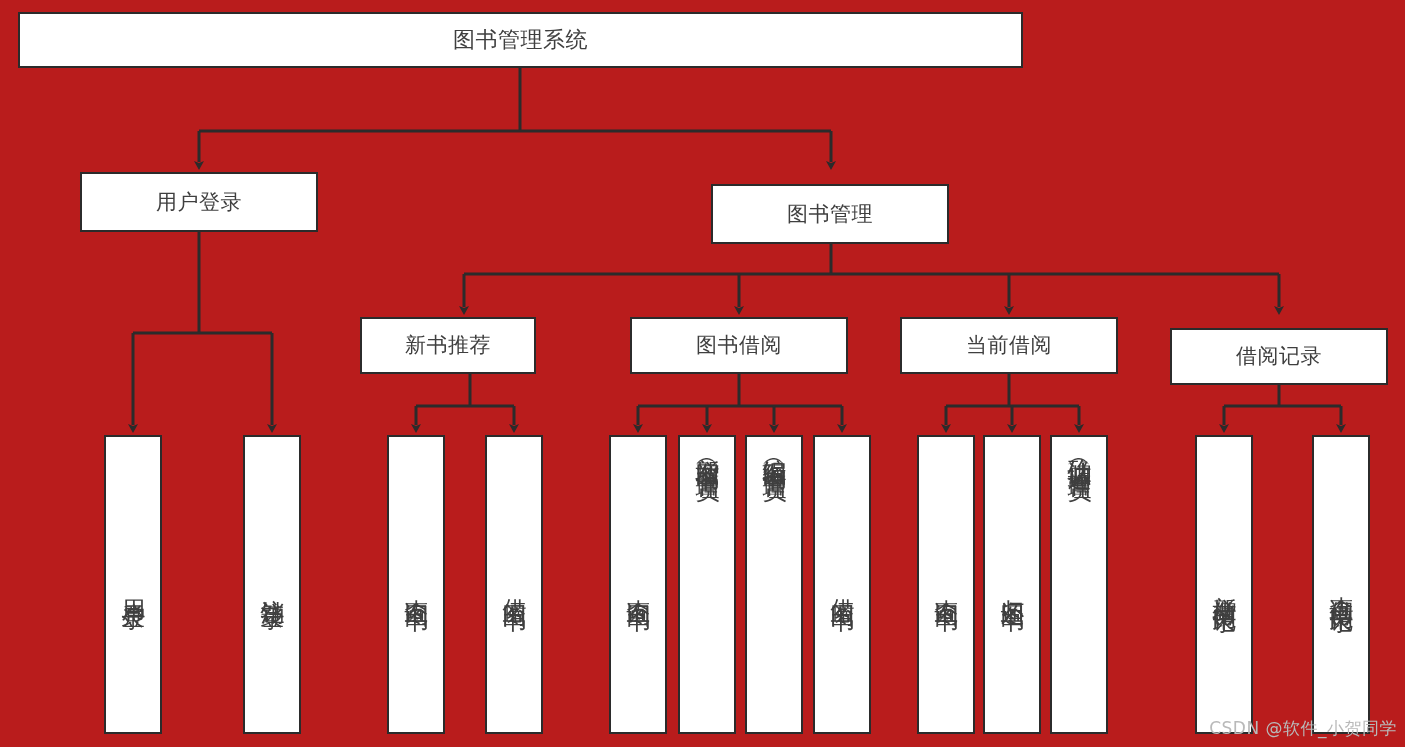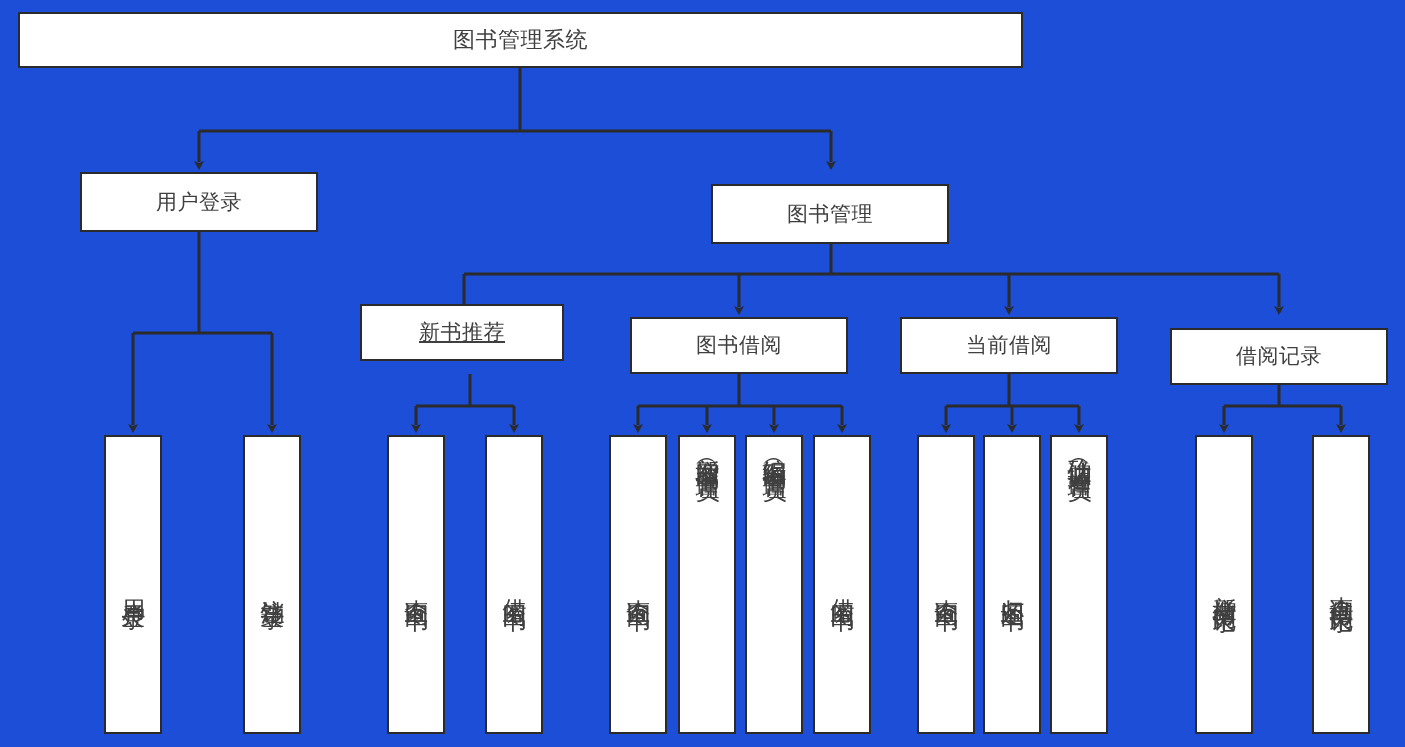--- a/index.html
+++ b/index.html
@@ -8,21 +8,21 @@
     padding: 0;
     background: #ffffff;
   }
   body {
     font-family: "DejaVu Sans", "Liberation Sans", sans-serif;
   }
   #diagram-root {
     position: relative;
     width: 1405px;
     height: 747px;
-    background: #1d4ed8;
+    background: #b91c1c;
     overflow: hidden;
   }
   #edge-layer {
     position: absolute;
     left: 0;
     top: 0;
     width: 1405px;
     height: 747px;
     pointer-events: none;
   }
@@ -138,21 +138,21 @@
     <span class="label">图书管理系统</span>
   </div>
 
   <div class="node h" style="left:80px; top:172px; width:238px; height:60px;">
     <span class="label">用户登录</span>
   </div>
   <div class="node h" style="left:711px; top:172px; width:238px; height:60px;margin-top:12px;">
     <span class="label">图书管理</span>
   </div>
 
-  <div class="node h" style="left:360px; top:304px; width:204px; height:57px;text-decoration:underline;">
+  <div class="node h" style="left:360px; top:317px; width:176px; height:57px;">
     <span class="label">新书推荐</span>
   </div>
   <div class="node h" style="left:630px; top:317px; width:218px; height:57px;font-family:Liberation Serif, serif;">
     <span class="label">图书借阅</span>
   </div>
   <div class="node h" style="left:900px; top:317px; width:218px; height:57px;justify-content:center;">
     <span class="label">当前借阅</span>
   </div>
   <div class="node h" style="left:1170px; top:328px; width:218px; height:57px;">
     <span class="label">借阅记录</span>
@@ -195,14 +195,15 @@
     <span class="label">确认归还（管理员）</span>
   </div>
 
   <div class="node v mid" style="left:1195px; top:435px; width:58px; height:299px;">
     <span class="label">新增借阅记录</span>
   </div>
   <div class="node v mid" style="left:1312px; top:435px; width:58px; height:299px;">
     <span class="label">查询借阅记录</span>
   </div>
 
+  <div id="watermark">CSDN @软件_小贺同学</div>
 
 </div>
 
 </body></html>

